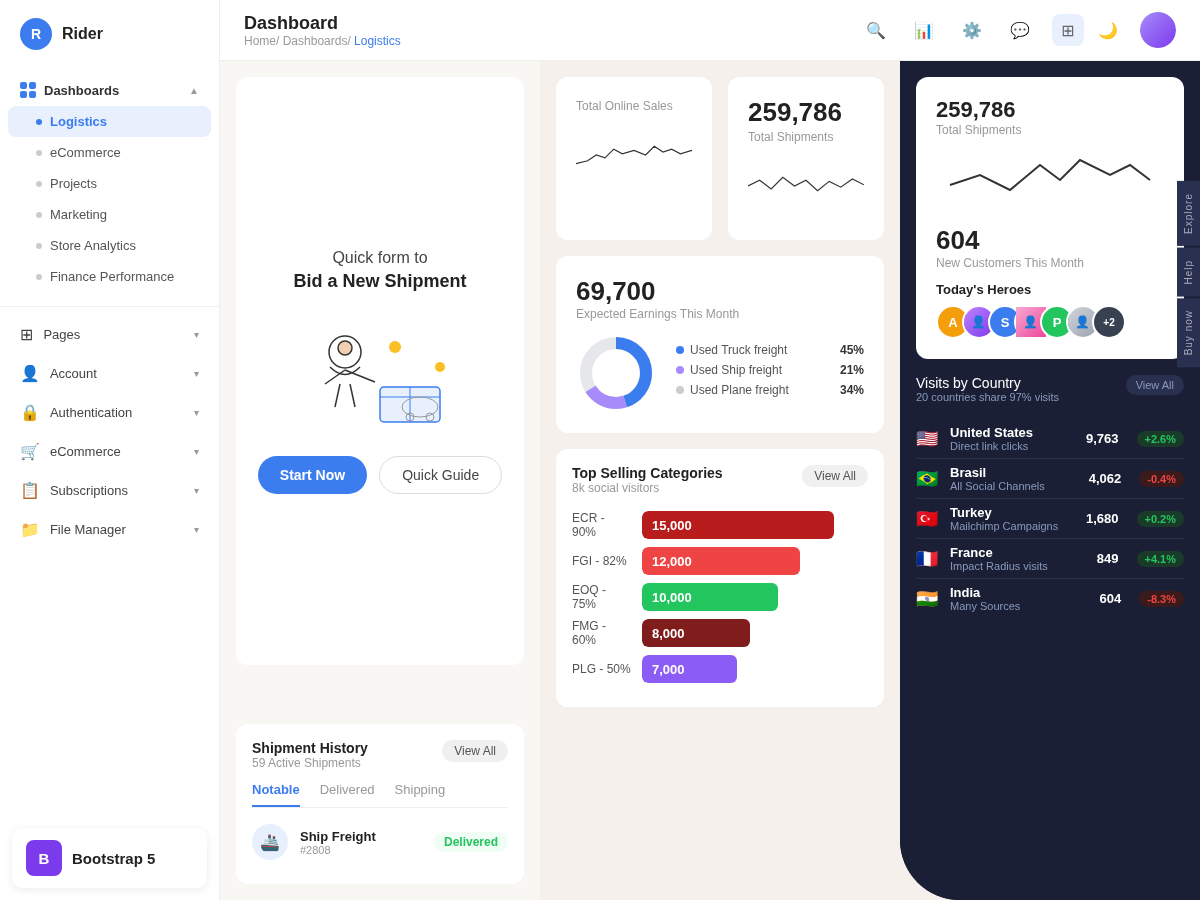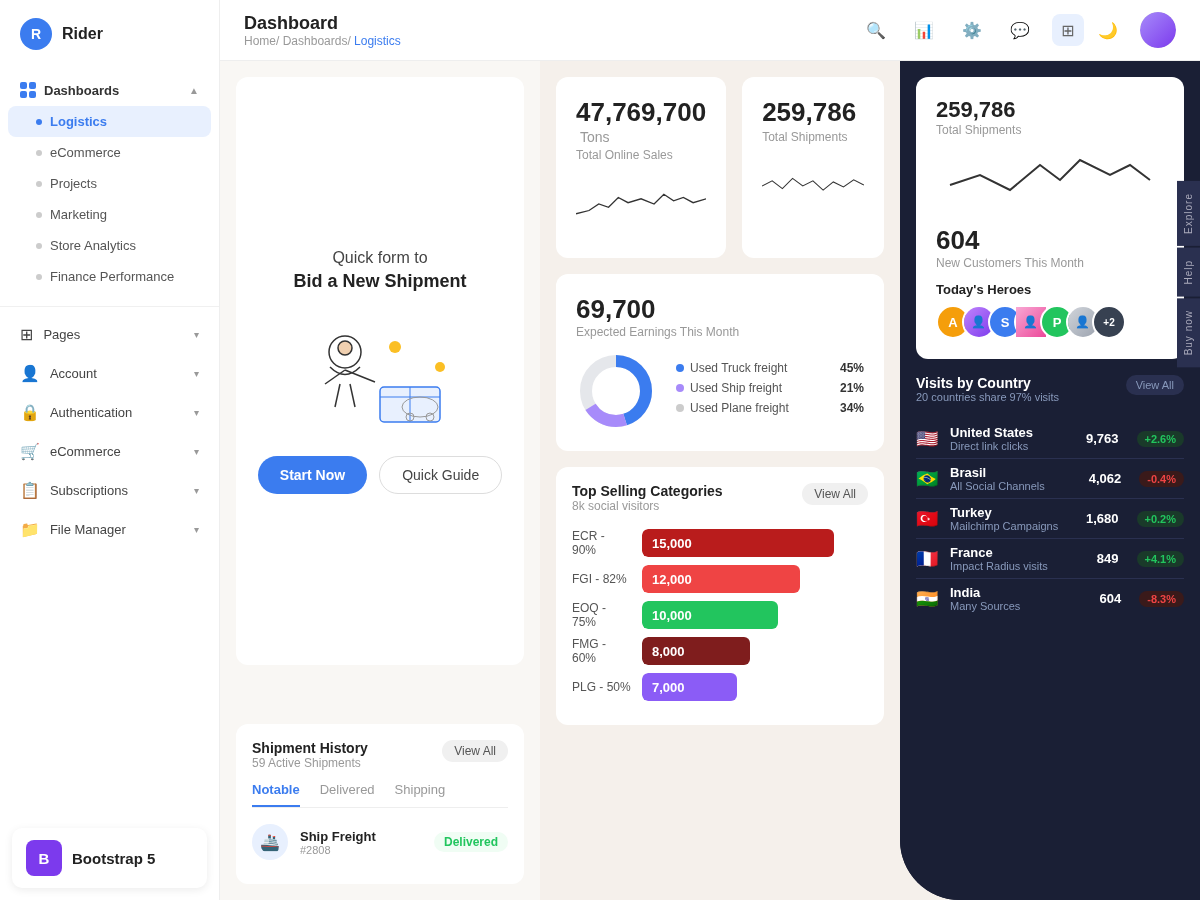--- a/index.html
+++ b/index.html
@@ -101,21 +101,21 @@
     .customers-card { background: #fff; border-radius: 12px; margin: 16px 16px 0; padding: 20px; }
     .customers-number { font-size: 26px; font-weight: 700; color: #222; }
     .customers-label { font-size: 12px; color: #999; margin-bottom: 12px; }
     .heroes-label { font-size: 13px; font-weight: 600; color: #222; margin-top: 4px; }
     .hero-avatars { display: flex; margin-top: 8px; gap: -8px; }
     .hero-av { width: 34px; height: 34px; border-radius: 50%; border: 2px solid #fff; margin-right: -8px; display: flex; align-items: center; justify-content: center; font-size: 13px; font-weight: 700; color: #fff; }
 
     
     .country-card { background: #1a1f35; padding: 16px; flex: 1; overflow: hidden; }
     .country-header { display: flex; justify-content: space-between; align-items: flex-start; margin-bottom: 4px; }
-    .country-title { font-size: 14px; font-weight: 700; color: #fff; }
+    .country-title { font-size: 14px; font-weight: 400; color: #fff; }
     .country-sub { font-size: 11px; color: #8899bb; margin-bottom: 12px; }
     .view-all-dark { font-size: 11px; color: #8899bb; background: #2a3050; border: none; border-radius: 12px; padding: 4px 10px; cursor: pointer; }
     .country-row { display: flex; align-items: center; gap: 10px; padding: 6px 0; border-bottom: 1px solid #2a3050; }
     .flag { font-size: 18px; width: 24px; flex-shrink: 0; }
     .country-info { flex: 1; }
     .country-name { font-size: 13px; font-weight: 600; color: #fff; }
     .country-source { font-size: 11px; color: #8899bb; }
     .country-visits { font-size: 13px; font-weight: 600; color: #fff; margin-right: 8px; }
     .trend-up { color: #22c55e; font-size: 11px; font-weight: 600; background: #1a3a2a; padding: 2px 8px; border-radius: 10px; }
     .trend-down { color: #ef4444; font-size: 11px; font-weight: 600; background: #3a1a1a; padding: 2px 8px; border-radius: 10px; }
@@ -314,24 +314,20 @@
           </div>
           <span class="ship-status">Delivered</span>
         </div>
       </div>
     </div>
 
     <div class="middle-panel">
 
       <div class="stats-row">
         <div class="stat-card">
-          <div>
-            <span class="stat-number">47,769,700</span>
-            <span class="stat-unit">Tons</span>
-          </div>
           <div class="stat-label">Total Online Sales</div>
           <svg class="line-svg" viewBox="0 0 200 60">
             <polyline points="0,45 20,40 35,30 50,35 65,20 80,28 100,22 120,30 135,15 150,25 165,20 180,28 200,22" fill="none" stroke="#333" stroke-width="2"></polyline>
           </svg>
         </div>
         <div class="stat-card">
           <div>
             <span class="stat-number">259,786</span>
           </div>
           <div class="stat-label">Total Shipments</div>

